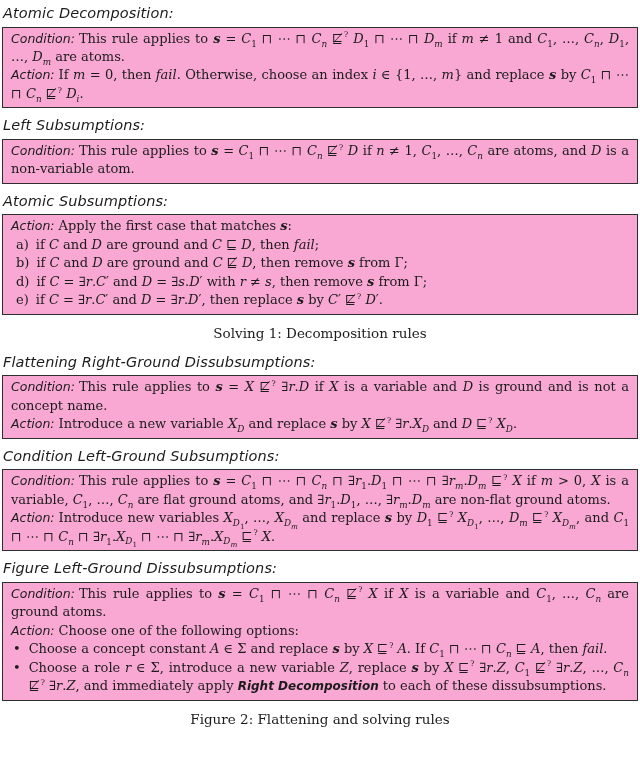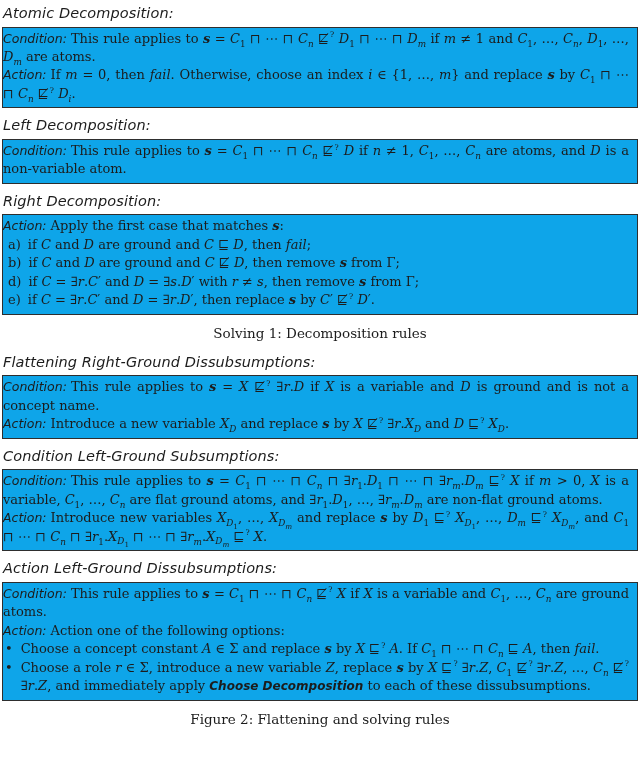--- a/index.html
+++ b/index.html
@@ -19,22 +19,22 @@
     font-weight: normal;
     font-size: 14.5px;
     margin: 7px 0 3px 2px;
     letter-spacing: 0.1px;
   }
   .rule:first-child h2.rh { margin-top: 1px; }
 
   .rulebox {
     border: 1.5px solid #2e2e2e;
     margin: 0 1px;
-    padding: 2px 8px 4px 0;
-    background: #0ea5e9;
+    padding: 2px 8px 4px 8px;
+    background: #f9a8d4;
   }
   p.rline { margin: 0; text-align: justify; }
   .lbl {
     font-family: "DejaVu Sans", sans-serif;
     font-style: italic;
     font-size: 12.5px;
     margin-right: 4px;
   }
   sub, sup { line-height: 0; }
   sub { font-size: 0.68em; }
@@ -70,28 +70,28 @@
 
     <section class="rule">
       <h2 class="rh">Atomic Decomposition:</h2>
       <div class="rulebox">
         <p class="rline"><span class="lbl">Condition:</span><span>This rule applies to <b><i>s</i></b> = <i>C</i><sub>1</sub> ⊓ ⋯ ⊓ <i>C</i><sub><i>n</i></sub> ⋢<sup>?</sup> <i>D</i><sub>1</sub> ⊓ ⋯ ⊓ <i>D</i><sub><i>m</i></sub> if <i>m</i> ≠ 1 and <i>C</i><sub>1</sub>, …, <i>C</i><sub><i>n</i></sub>, <i>D</i><sub>1</sub>, …, <i>D</i><sub><i>m</i></sub> are atoms.</span></p>
         <p class="rline"><span class="lbl">Action:</span><span>If <i>m</i> = 0, then <i>fail</i>.  Otherwise, choose an index <i>i</i> ∈ {1, …, <i>m</i>} and replace <b><i>s</i></b> by <i>C</i><sub>1</sub> ⊓ ⋯ ⊓ <i>C</i><sub><i>n</i></sub> ⋢<sup>?</sup> <i>D</i><sub><i>i</i></sub>.</span></p>
       </div>
     </section>
 
     <section class="rule">
-      <h2 class="rh">Left Decomposition:</h2>
+      <h2 class="rh">Left Subsumptions:</h2>
       <div class="rulebox">
         <p class="rline"><span class="lbl">Condition:</span><span>This rule applies to <b><i>s</i></b> = <i>C</i><sub>1</sub> ⊓ ⋯ ⊓ <i>C</i><sub><i>n</i></sub> ⋢<sup>?</sup> <i>D</i> if <i>n</i> ≠ 1, <i>C</i><sub>1</sub>, …, <i>C</i><sub><i>n</i></sub> are atoms, and <i>D</i> is a non-variable atom.</span></p>
       </div>
     </section>
 
     <section class="rule">
-      <h2 class="rh">Right Decomposition:</h2>
+      <h2 class="rh">Atomic Subsumptions:</h2>
       <div class="rulebox">
         <p class="rline"><span class="lbl">Action:</span><span>Apply the first case that matches <b><i>s</i></b>:</span></p>
         <div class="cases">
           <p class="case"><span class="ctag">a)</span><span>if <i>C</i> and <i>D</i> are ground and <i>C</i> ⊑ <i>D</i>, then <i>fail</i>;</span></p>
           <p class="case"><span class="ctag">b)</span><span>if <i>C</i> and <i>D</i> are ground and <i>C</i> ⋢ <i>D</i>, then remove <b><i>s</i></b> from Γ;</span></p>
           <p class="case"><span class="ctag">d)</span><span>if <i>C</i> = ∃<i>r</i>.<i>C</i>′ and <i>D</i> = ∃<i>s</i>.<i>D</i>′ with <i>r</i> ≠ <i>s</i>, then remove <b><i>s</i></b> from Γ;</span></p>
           <p class="case"><span class="ctag">e)</span><span>if <i>C</i> = ∃<i>r</i>.<i>C</i>′ and <i>D</i> = ∃<i>r</i>.<i>D</i>′, then replace <b><i>s</i></b> by <i>C</i>′ ⋢<sup>?</sup> <i>D</i>′.</span></p>
         </div>
       </div>
     </section>
@@ -111,31 +111,31 @@
 
     <section class="rule">
       <h2 class="rh">Condition Left-Ground Subsumptions:</h2>
       <div class="rulebox">
         <p class="rline"><span class="lbl">Condition:</span><span>This rule applies to <b><i>s</i></b> = <i>C</i><sub>1</sub> ⊓ ⋯ ⊓ <i>C</i><sub><i>n</i></sub> ⊓ ∃<i>r</i><sub>1</sub>.<i>D</i><sub>1</sub> ⊓ ⋯ ⊓ ∃<i>r</i><sub><i>m</i></sub>.<i>D</i><sub><i>m</i></sub> ⊑<sup>?</sup> <i>X</i> if <i>m</i> &gt; 0, <i>X</i> is a variable, <i>C</i><sub>1</sub>, …, <i>C</i><sub><i>n</i></sub> are flat ground atoms, and ∃<i>r</i><sub>1</sub>.<i>D</i><sub>1</sub>, …, ∃<i>r</i><sub><i>m</i></sub>.<i>D</i><sub><i>m</i></sub> are non-flat ground atoms.</span></p>
         <p class="rline"><span class="lbl">Action:</span><span>Introduce new variables <i>X</i><sub><i>D</i><sub>1</sub></sub>, …, <i>X</i><sub><i>D</i><sub><i>m</i></sub></sub> and replace <b><i>s</i></b> by <i>D</i><sub>1</sub> ⊑<sup>?</sup> <i>X</i><sub><i>D</i><sub>1</sub></sub>, …, <i>D</i><sub><i>m</i></sub> ⊑<sup>?</sup> <i>X</i><sub><i>D</i><sub><i>m</i></sub></sub>, and <i>C</i><sub>1</sub> ⊓ ⋯ ⊓ <i>C</i><sub><i>n</i></sub> ⊓ ∃<i>r</i><sub>1</sub>.<i>X</i><sub><i>D</i><sub>1</sub></sub> ⊓ ⋯ ⊓ ∃<i>r</i><sub><i>m</i></sub>.<i>X</i><sub><i>D</i><sub><i>m</i></sub></sub> ⊑<sup>?</sup> <i>X</i>.</span></p>
       </div>
     </section>
 
     <section class="rule">
-      <h2 class="rh">Action Left-Ground Dissubsumptions:</h2>
+      <h2 class="rh">Figure Left-Ground Dissubsumptions:</h2>
       <div class="rulebox">
         <p class="rline"><span class="lbl">Condition:</span><span>This rule applies to <b><i>s</i></b> = <i>C</i><sub>1</sub> ⊓ ⋯ ⊓ <i>C</i><sub><i>n</i></sub> ⋢<sup>?</sup> <i>X</i> if <i>X</i> is a variable and <i>C</i><sub>1</sub>, …, <i>C</i><sub><i>n</i></sub> are ground atoms.</span></p>
-        <p class="rline"><span class="lbl">Action:</span><span>Action one of the following options:</span></p>
+        <p class="rline"><span class="lbl">Action:</span><span>Choose one of the following options:</span></p>
         <div class="opt">
             <span class="bullet">•</span>
             <span class="otext">Choose a concept constant <i>A</i> ∈ Σ and replace <b><i>s</i></b> by <i>X</i> ⊑<sup>?</sup> <i>A</i>. If <i>C</i><sub>1</sub> ⊓ ⋯ ⊓ <i>C</i><sub><i>n</i></sub> ⊑ <i>A</i>, then <i>fail</i>.</span>
           </div>
         <div class="opt">
             <span class="bullet">•</span>
-            <span class="otext">Choose a role <i>r</i> ∈ Σ, introduce a new variable <i>Z</i>, replace <b><i>s</i></b> by <i>X</i> ⊑<sup>?</sup> ∃<i>r</i>.<i>Z</i>, <i>C</i><sub>1</sub> ⋢<sup>?</sup> ∃<i>r</i>.<i>Z</i>, …, <i>C</i><sub><i>n</i></sub> ⋢<sup>?</sup> ∃<i>r</i>.<i>Z</i>, and immediately apply <span class="rn">Choose Decomposition</span> to each of these dissubsumptions.</span>
+            <span class="otext">Choose a role <i>r</i> ∈ Σ, introduce a new variable <i>Z</i>, replace <b><i>s</i></b> by <i>X</i> ⊑<sup>?</sup> ∃<i>r</i>.<i>Z</i>, <i>C</i><sub>1</sub> ⋢<sup>?</sup> ∃<i>r</i>.<i>Z</i>, …, <i>C</i><sub><i>n</i></sub> ⋢<sup>?</sup> ∃<i>r</i>.<i>Z</i>, and immediately apply <span class="rn">Right Decomposition</span> to each of these dissubsumptions.</span>
           </div>
       </div>
     </section>
 
     <p class="caption">Figure 2: Flattening and solving rules</p>
   </section>
 
 </div>
 
 </body></html>

